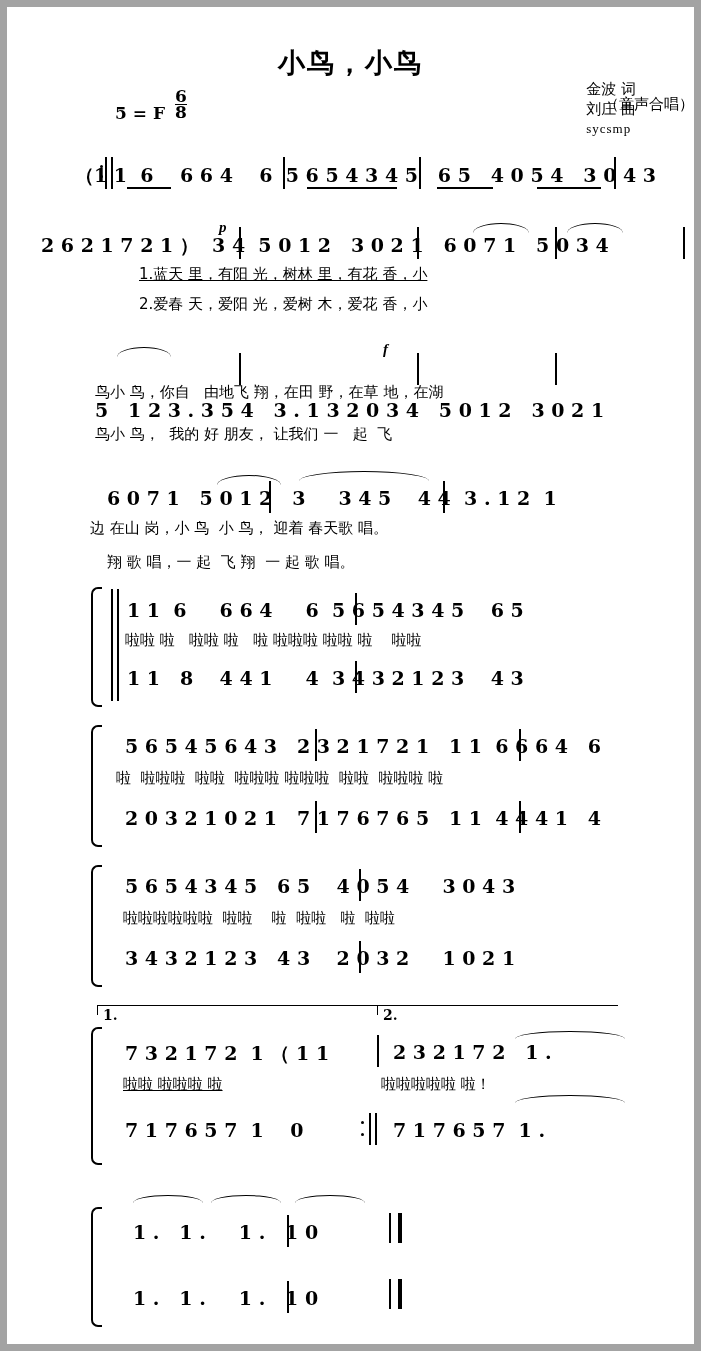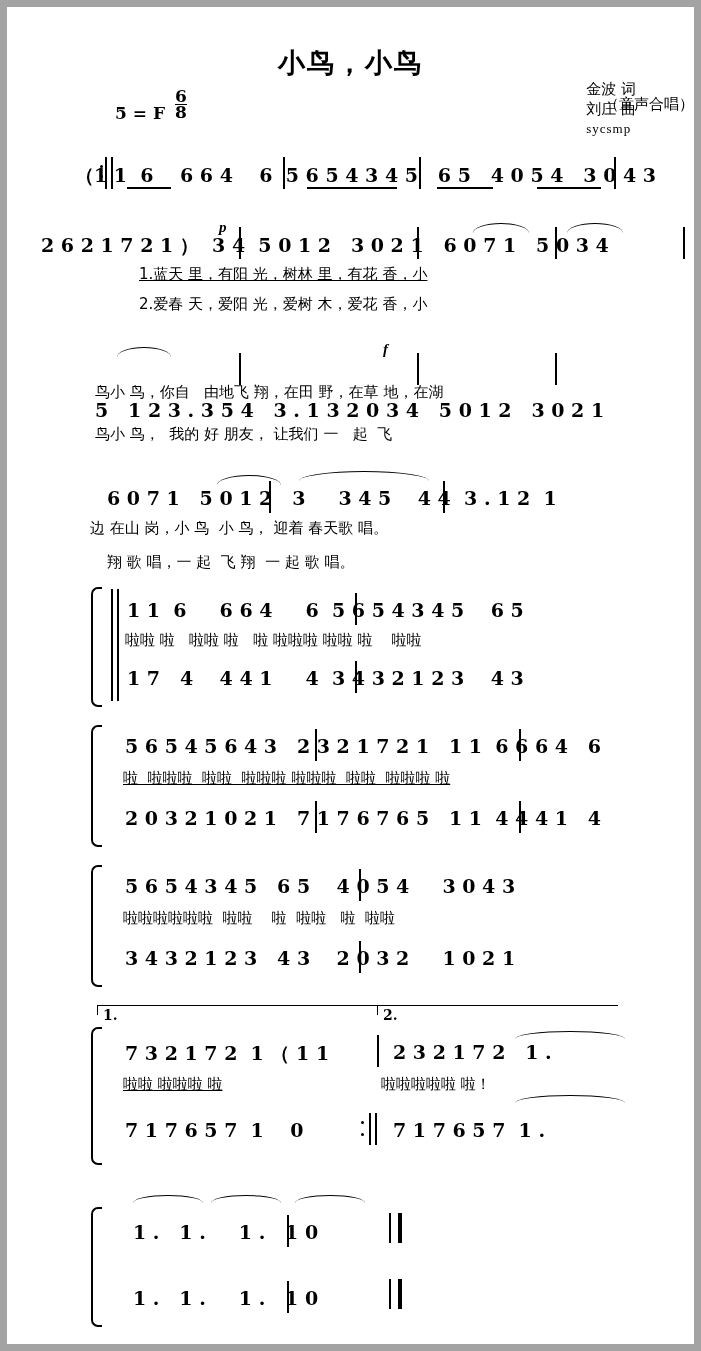--- a/index.html
+++ b/index.html
@@ -179,30 +179,30 @@
     <div class="lyr" style="position:absolute;left:100px;top:66px;">翔 歌 唱，一 起  飞 翔  一 起 歌 唱。</div>
   </div>
 
   <div class="row" style="top:580px;">
     <div class="brace" style="left:84px;top:0;height:116px;"></div>
     <div style="position:absolute;left:104px;top:2px;width:1.8px;height:112px;background:#000;"></div>
     <div style="position:absolute;left:110px;top:2px;width:1.8px;height:112px;background:#000;"></div>
     <div class="notes" style="position:absolute;left:120px;top:12px;">1 1  6     6 6 4     6  5 6 5 4 3 4 5    6 5</div>
     <div style="position:absolute;left:348px;top:6px;width:1.6px;height:32px;background:#000;"></div>
     <div class="lyr" style="position:absolute;left:118px;top:44px;">啦啦 啦   啦啦 啦   啦 啦啦啦 啦啦 啦    啦啦</div>
-    <div class="notes" style="position:absolute;left:120px;top:80px;">1 7   4    4 4 1     4  3 4 3 2 1 2 3    4 3</div>
+    <div class="notes" style="position:absolute;left:120px;top:80px;">1 1   8    4 4 1     4  3 4 3 2 1 2 3    4 3</div>
     <div style="position:absolute;left:348px;top:74px;width:1.6px;height:32px;background:#000;"></div>
   </div>
 
   <div class="row" style="top:718px;">
     <div class="brace" style="left:84px;top:0;height:118px;"></div>
     <div class="notes" style="position:absolute;left:118px;top:10px;">5 6 5 4 5 6 4 3   2 3 2 1 7 2 1   1 1  6 6 6 4   6</div>
     <div style="position:absolute;left:308px;top:4px;width:1.6px;height:32px;background:#000;"></div>
     <div style="position:absolute;left:512px;top:4px;width:1.6px;height:32px;background:#000;"></div>
-    <div class="lyr" style="position:absolute;left:116px;top:44px;text-decoration:underline;">啦  啦啦啦  啦啦  啦啦啦 啦啦啦  啦啦  啦啦啦 啦</div>
+    <div class="lyr" style="position:absolute;left:109px;top:44px;">啦  啦啦啦  啦啦  啦啦啦 啦啦啦  啦啦  啦啦啦 啦</div>
     <div class="notes" style="position:absolute;left:118px;top:82px;">2 0 3 2 1 0 2 1   7 1 7 6 7 6 5   1 1  4 4 4 1   4</div>
     <div style="position:absolute;left:308px;top:76px;width:1.6px;height:32px;background:#000;"></div>
     <div style="position:absolute;left:512px;top:76px;width:1.6px;height:32px;background:#000;"></div>
   </div>
 
   <div class="row" style="top:858px;">
     <div class="brace" style="left:84px;top:0;height:118px;"></div>
     <div class="notes" style="position:absolute;left:118px;top:10px;">5 6 5 4 3 4 5   6 5    4 0 5 4     3 0 4 3</div>
     <div style="position:absolute;left:352px;top:4px;width:1.6px;height:32px;background:#000;"></div>
     <div class="lyr" style="position:absolute;left:116px;top:44px;">啦啦啦啦啦啦  啦啦    啦  啦啦   啦  啦啦</div>

